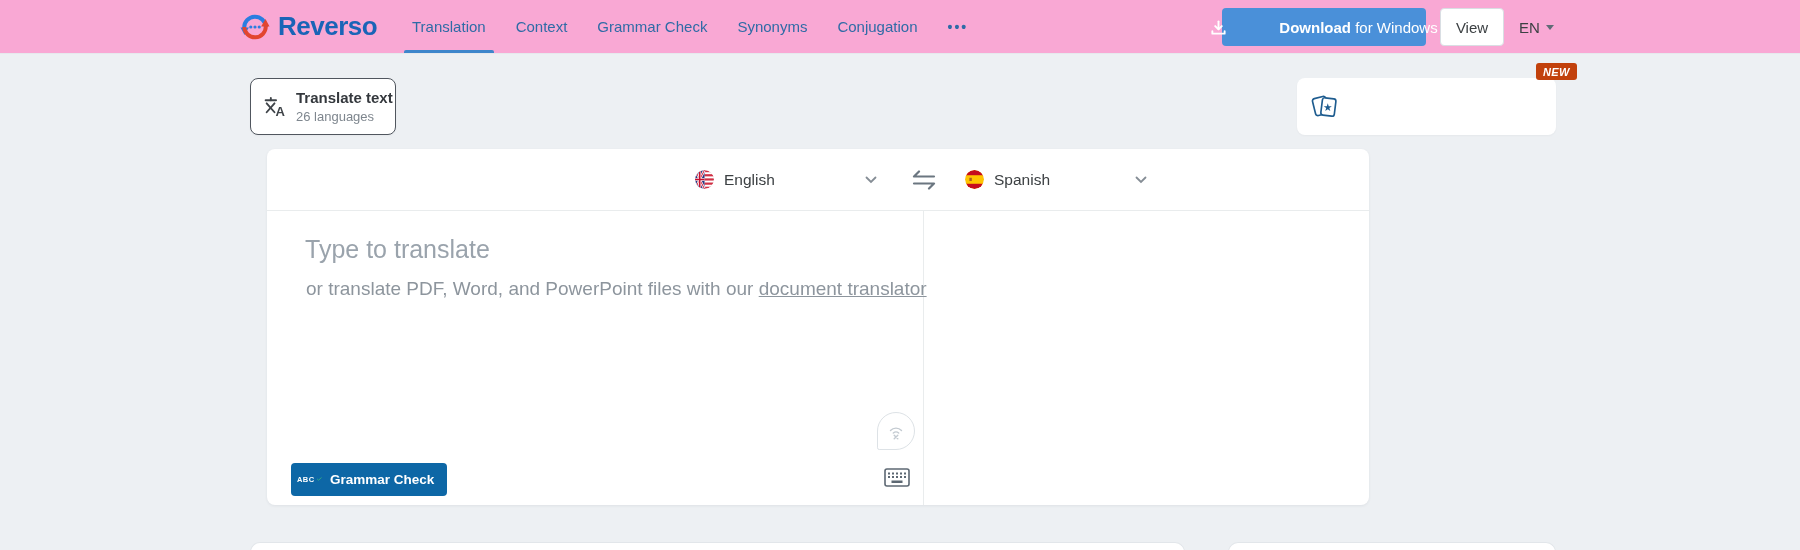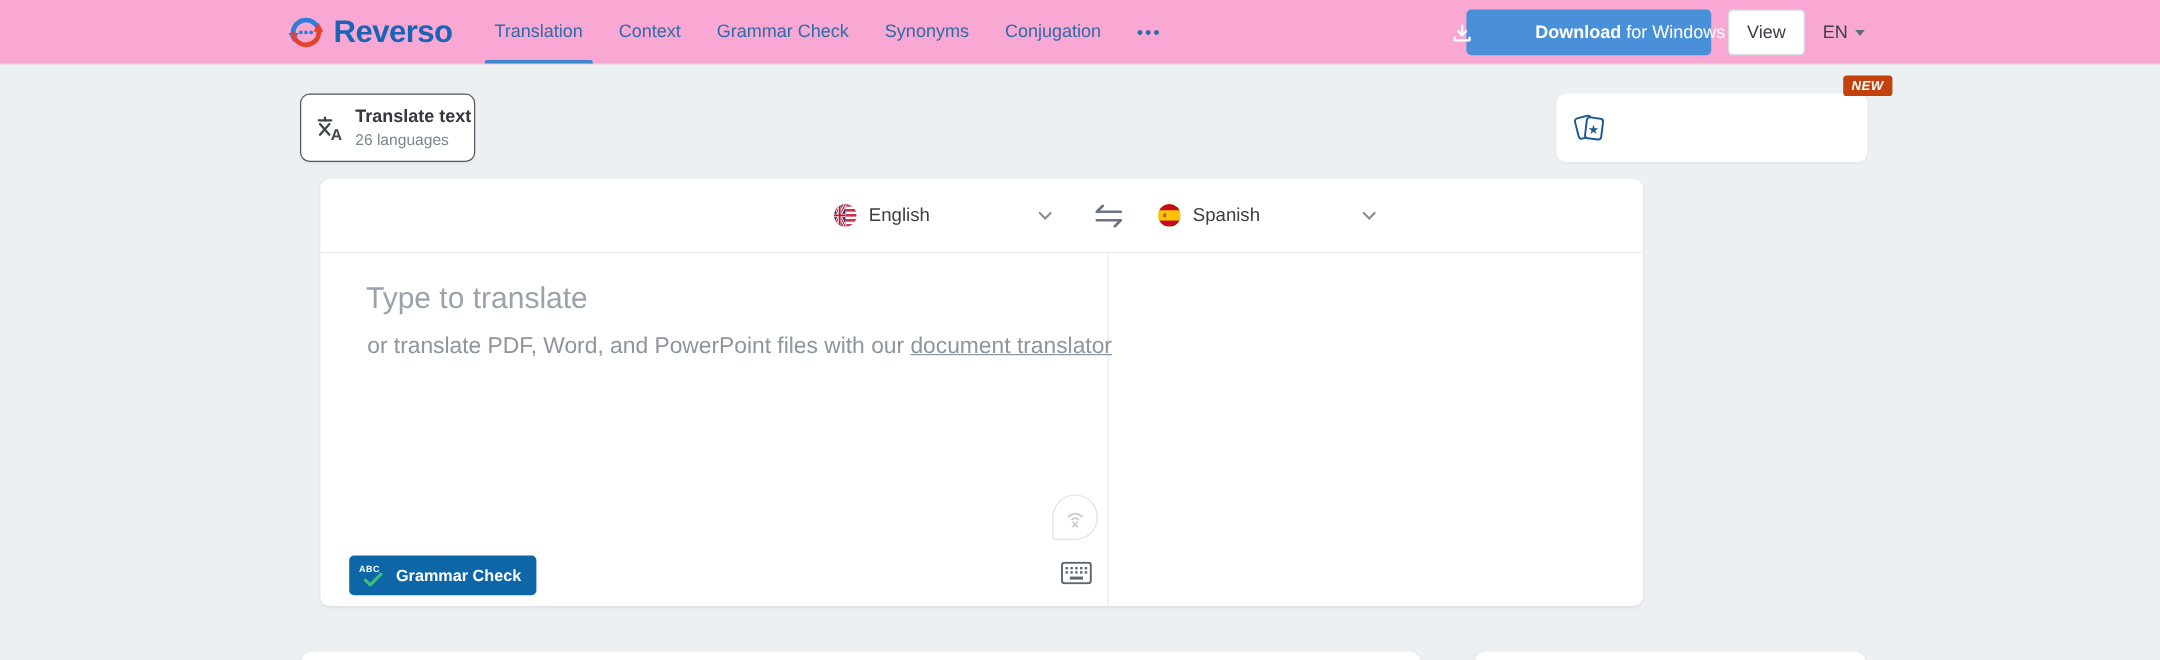--- a/index.html
+++ b/index.html
@@ -46,21 +46,21 @@
   .swap-btn { position:absolute; left:637px; top:50%; transform:translateY(-50%); width:40px; height:40px; display:flex; align-items:center; justify-content:center; cursor:pointer; border-radius:50%; }
   .divider { position:absolute; left:656px; top:62px; bottom:0; width:1px; background:#e9eced; }
 
   .source-area { position:absolute; left:15px; top:62px; width:656px; bottom:0; cursor:text; }
   .placeholder { position:absolute; left:23px; top:24px; font-size:25px; color:#9aa3ac; }
   .doc-hint { position:absolute; left:24px; top:67px; font-size:19px; color:#8d959d; }
   .doc-link { color:#8d959d; text-decoration:underline; cursor:pointer; }
 
   .grammar-btn { position:absolute; left:9px; bottom:9px; height:33px; background:#0d67a6; border:none; border-radius:4px; color:#fff; display:flex; align-items:center; gap:8px; padding:0 13px 0 9px; cursor:pointer; }
   .grammar-label { font-size:13.5px; font-weight:bold; }
-  .abc-stack { display:flex; flex-direction:column; align-items:center; width:22px; }
+  .abc-stack { display:flex; flex-direction:row; align-items:center; width:22px; }
   .abc-text { font-size:7.5px; font-weight:bold; letter-spacing:.4px; line-height:8px; transform:translateX(-3px); }
   .abc-stack svg { margin-top:-2px; }
 
   .voice-bubble { position:absolute; left:595px; top:201px; width:38px; height:38px; border:1.5px solid #dde2e6; border-radius:50% 50% 50% 6%; display:flex; align-items:center; justify-content:center; cursor:pointer; background:#fff; }
   .kbd-icon { position:absolute; left:602px; top:257px; cursor:pointer; display:flex; }
 
   
   .peek-card { position:absolute; top:542px; height:16px; background:#fff; border:1px solid #e2e6ea; border-bottom:none; border-radius:10px 10px 0 0; }
   #peek-left { left:250px; width:935px; }
   #peek-right { left:1228px; width:328px; }

